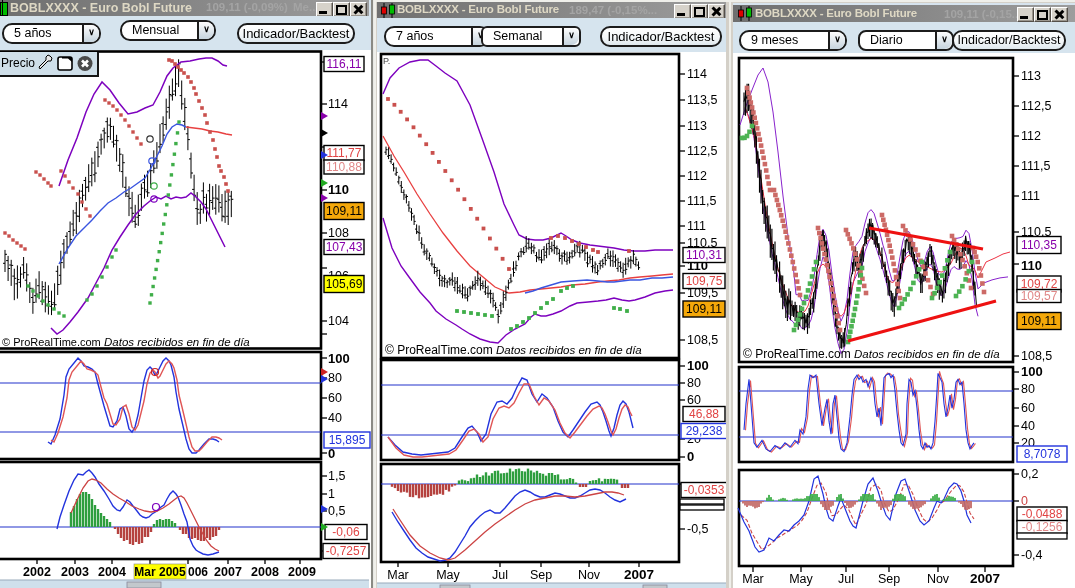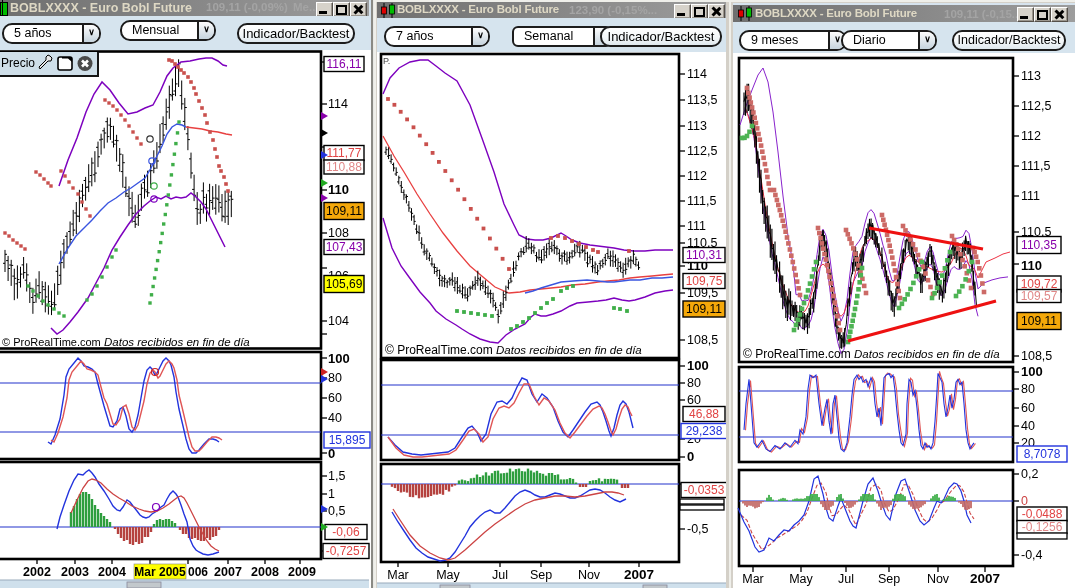--- a/index.html
+++ b/index.html
@@ -541,21 +541,21 @@
 <rect x="20" y="3" width="14" height="13" rx="2" fill="#fff" stroke="#000" stroke-width="1.6"></rect>
 <path d="M24,3 L34,3 L34,8 L30,4.5 L24,4.5 Z" fill="#000"></path>
 <circle cx="47" cy="9.5" r="7.5" fill="#4a4a4a"></circle>
 <path d="M44,6.5 L50,12.5 M50,6.5 L44,12.5" stroke="#fff" stroke-width="2.6"></path>
 </svg>
   </div>
 <div class="frame" style="left:374px;top:0;width:354px;height:588px;border-left:2px solid #efefea;border-top:2px solid #efefea;border-right:2px solid #8a8a84;"></div>
 <div class="win" style="left:377px;top:2px;width:349px;height:586px;">
     <div class="tbar" style="left:0;top:0;width:349px;">
       <span class="nm" style="position:absolute;left:20px;top:1px;">BOBLXXXX - Euro Bobl Future</span>
-      <span class="tval" style="position:absolute;left:192px;top:2px;">123,90 (-0,15%...</span>
+      <span class="tval" style="position:absolute;left:192px;top:2px;">189,47 (-0,15%...</span>
     </div>
     <svg style="position:absolute;left:3px;top:1px;" width="18" height="15" viewBox="0 0 18 15">
       <line x1="4" y1="0" x2="4" y2="15" stroke="#000" stroke-width="1"></line>
       <rect x="1.5" y="4" width="5" height="7" fill="#dd0000" stroke="#000" stroke-width="0.8"></rect>
       <line x1="12" y1="0" x2="12" y2="15" stroke="#000" stroke-width="1"></line>
       <rect x="9.5" y="2" width="5" height="9" fill="#00bb00" stroke="#000" stroke-width="0.8"></rect>
     </svg>
     <div class="tbtn" style="left:297px;top:2px;">
       <i class="gmin"></i>
     </div>
@@ -564,21 +564,21 @@
     </div>
     <div class="tbtn" style="left:331px;top:2px;">
       <i class="gx1"></i>
       <i class="gx2"></i>
     </div>
     <div class="tools" style="left:0;top:16px;width:349px;height:36px;"></div>
     <div class="combo" style="left:7px;top:24px;width:102px;">
       <span class="lab">7 años</span>
       <span class="arr">∨</span>
     </div>
-    <div class="combo" style="left:135px;top:24px;width:96px;border-radius:6px;">
+    <div class="combo" style="left:104px;top:24px;width:96px;border-radius:6px;">
       <span class="lab">Semanal</span>
       <span class="arr">∨</span>
     </div>
     <div class="btn" style="left:223px;top:24px;width:118px;line-height:17px;">Indicador/Backtest</div>
     <svg style="left:0;top:50px;" width="349" height="538" viewBox="0 50 349 538">
       <rect x="0" y="50" width="349" height="538" fill="#fff"></rect>
       <rect x="4" y="52" width="298" height="304" fill="none" stroke="#000" stroke-width="2.6"></rect>
       <rect x="4" y="358" width="298" height="100" fill="none" stroke="#000" stroke-width="2.6"></rect>
       <rect x="4" y="462" width="298" height="98" fill="none" stroke="#000" stroke-width="2.6"></rect>
       <path d="M6.0,92.0 L13.0,76.0 L22.0,66.0 L33.0,60.0 L43.0,58.0 L51.0,58.0 L59.0,64.0 L68.0,71.0 L80.0,79.0 L93.0,103.0 L106.0,139.0 L117.0,170.0 L127.0,202.0 L137.0,223.0 L142.0,233.0 L150.0,237.0 L158.0,238.0 L166.0,238.0 L174.0,236.0 L184.0,231.0 L189.0,234.0 L195.0,238.0 L203.0,241.0 L213.0,243.0 L221.0,244.0 L229.0,245.0 L237.0,246.0 L247.0,248.0 L257.0,249.0 L268.0,249.0 L278.0,248.0 L288.0,248.0 L296.0,248.0" fill="none" stroke="#7d01be" stroke-width="1.4"></path>
@@ -1111,21 +1111,21 @@
     </div>
     <div class="tbtn" style="left:318px;top:4px;">
       <i class="gx1"></i>
       <i class="gx2"></i>
     </div>
     <div class="tools" style="left:0;top:19px;width:342px;height:37px;"></div>
     <div class="combo" style="left:6px;top:27px;width:104px;">
       <span class="lab">9 meses</span>
       <span class="arr">∨</span>
     </div>
-    <div class="combo" style="left:108px;top:27px;width:92px;">
+    <div class="combo" style="left:125px;top:27px;width:92px;border-radius:8px;">
       <span class="lab">Diario</span>
       <span class="arr">∨</span>
     </div>
     <div class="btn" style="left:219px;top:27px;width:110px;line-height:17px;font-size:12.5px;">Indicador/Backtest</div>
     <svg style="left:0;top:50px;" width="342" height="538" viewBox="0 50 342 538">
       <rect x="0" y="50" width="342" height="538" fill="#fff"></rect>
       <rect x="6" y="55" width="274" height="304" fill="none" stroke="#000" stroke-width="2.6"></rect>
       <rect x="6" y="364" width="274" height="95" fill="none" stroke="#000" stroke-width="2.6"></rect>
       <rect x="6" y="467" width="274" height="96" fill="none" stroke="#000" stroke-width="2.6"></rect>
       <path d="M7.0,122.0 L13.0,103.0 L19.0,87.0 L25.0,72.0 L30.0,65.0 L35.0,79.0 L40.0,109.0 L45.0,149.0 L50.0,193.0 L55.0,233.0 L60.0,261.0 L63.0,291.7 L66.0,291.7 L69.0,298.0 L72.0,296.9 L75.0,297.6 L78.0,288.3 L81.0,273.9 L84.0,251.5 L87.0,232.7 L90.0,226.2 L93.0,232.3 L96.0,247.8 L99.0,271.6 L102.0,291.2 L105.0,307.5 L108.0,318.2 L111.0,311.5 L114.0,296.6 L117.0,270.1 L120.0,249.0 L123.0,242.3 L126.0,238.3 L129.0,233.3 L132.0,220.0 L135.0,209.7 L138.0,206.6 L141.0,210.3 L144.0,220.0 L147.0,230.3 L150.0,242.2 L153.0,252.0 L156.0,266.7 L159.0,277.5 L161.0,278.0 L164.0,271.6 L167.0,253.8 L170.0,237.7 L173.0,229.1 L176.0,228.7 L179.0,236.0 L182.0,245.6 L185.0,257.2 L188.0,263.7 L191.0,260.3 L194.0,249.0 L197.0,243.7 L200.0,249.0 L203.0,260.9 L206.0,271.7 L209.0,272.1 L212.0,268.0 L215.0,252.0 L218.0,239.6 L221.0,235.4 L224.0,235.3 L227.0,234.7 L230.0,233.4 L233.0,227.2 L236.0,230.6 L239.0,246.5 L242.0,269.0 L245.0,285.9 L251.0,279.9 L259.0,276.9 L267.0,274.9 L275.0,273.9" fill="none" stroke="#8822cc" stroke-width="1.0"></path>

